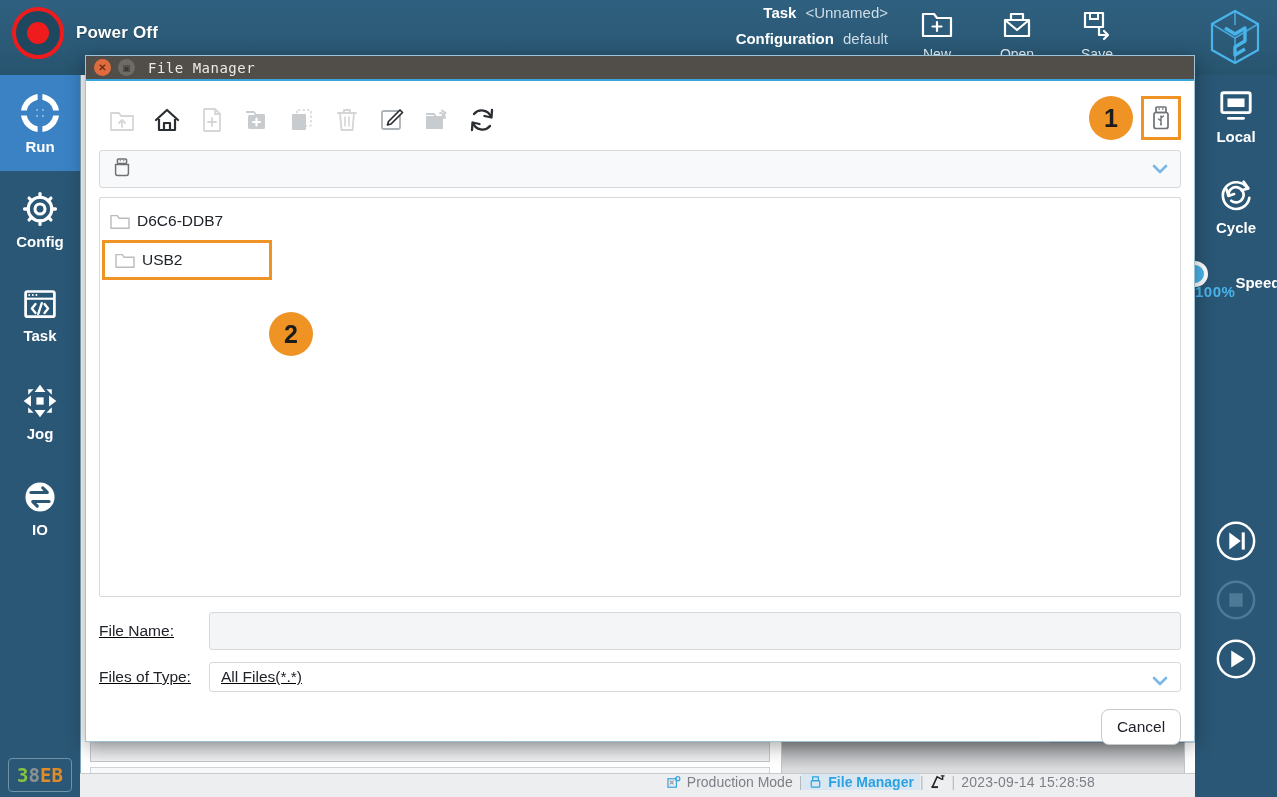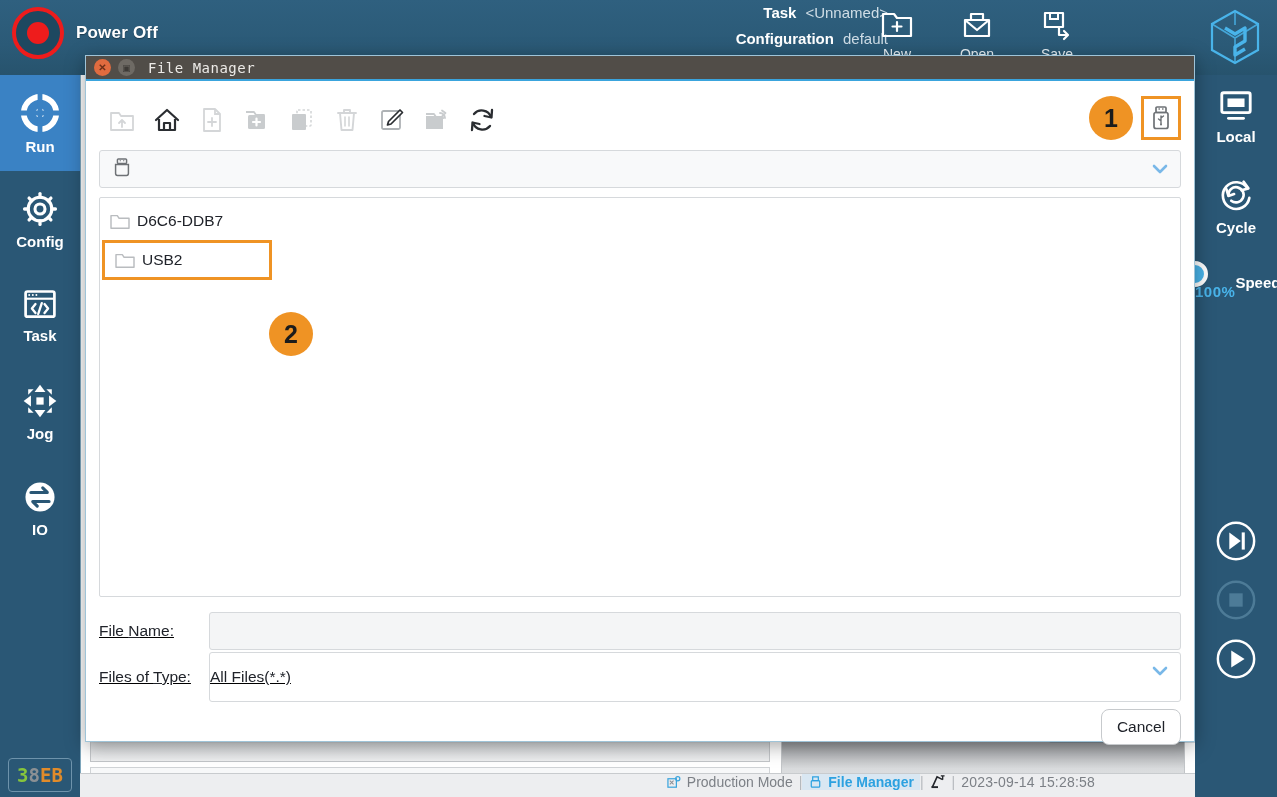--- a/index.html
+++ b/index.html
@@ -33,21 +33,21 @@
 
   .task-block {
     position: absolute; left: 648px; top: 4px; width: 240px;
     color: #dfe9ef; font-size: 15px;
   }
   .task-row { display: flex; gap: 9px; align-items: baseline; justify-content: flex-end; white-space: nowrap; }
   .task-row .k { font-weight: bold; color: #ffffff; font-size: 15px; }
   .task-row .v { color: #cfdde6; font-size: 15px; }
   .task-row.cfg { margin-top: 9px; }
 
-  .hdr-actions { position: absolute; left: 857px; top: 4px; display: flex; gap: 0; }
+  .hdr-actions { position: absolute; left: 897px; top: 4px; display: flex; gap: 0; }
   .hdr-btn {
     width: 80px; display: flex; flex-direction: column; align-items: center; gap: 2px;
     color: #eaf2f7; font-size: 14px;
   }
   .hdr-btn svg { display: block; }
 
   .brand-logo { position: absolute; right: 14px; top: 8px; }
 
   
   .lsidebar {
@@ -194,22 +194,22 @@
 
   .form-rows { margin-top: 14px; text-decoration: underline; }
   .frow { display: flex; align-items: center; height: 40px; margin-bottom: 6px; }
   .flabel { width: 110px; font-size: 15.5px; color: #20232a; text-align: left; }
   .flabel u { text-decoration: underline; }
   .finput {
     flex: 1; height: 38px; background: #f4f5f6;
     border: 1px solid #d6d9dc; border-radius: 3px;
   }
   .fselect {
-    flex: 1; height: 50px; background: #ffffff; border: 1px solid #d6d9dc; border-radius: 3px;
-    display: flex; align-items: center; position: relative;
+    flex: 1; height: 30px; background: #ffffff; border: 1px solid #d6d9dc; border-radius: 3px;
+    display: flex; align-items: center; padding-left: 11px; position: relative;
     font-size: 15.5px; color: #20232a;
   }
   .fselect .path-chevron { height: 36px; }
 
   .dlg-footer { display: flex; justify-content: flex-end; margin-top: 12px; }
   .cancel-btn {
     width: 80px; height: 36px; background: #ffffff;
     border: 1px solid #c7cacd; border-radius: 8px;
     font-size: 15.5px; color: #20232a; font-family: "Liberation Sans", sans-serif;
   }

